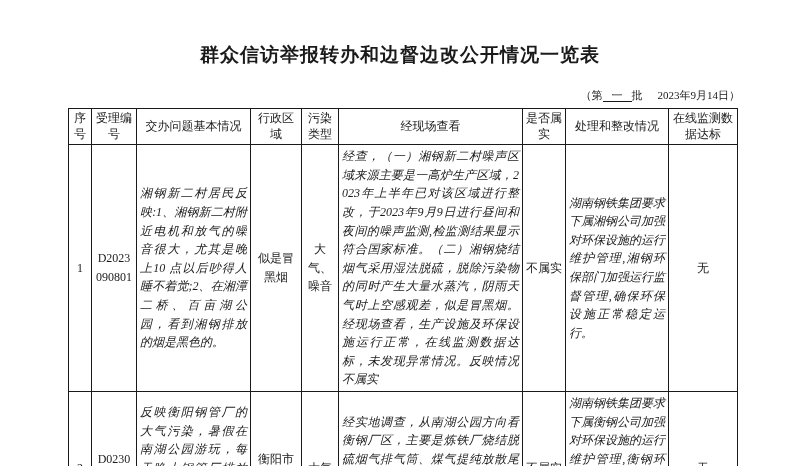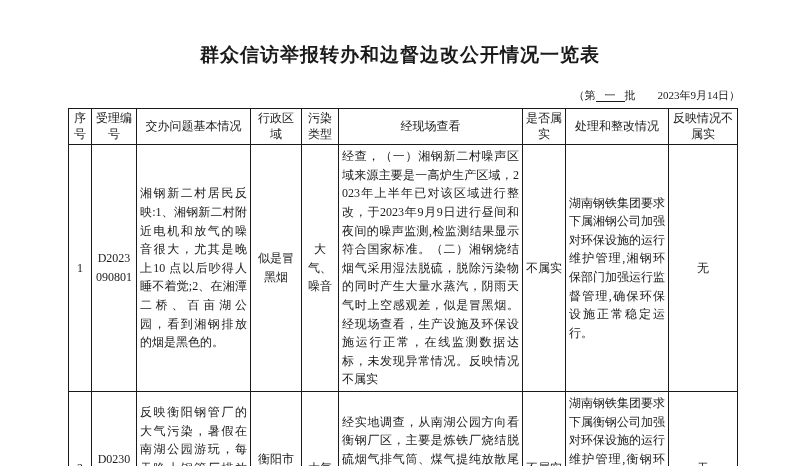--- a/index.html
+++ b/index.html
@@ -32,21 +32,21 @@
     right: 60px;
     font-size: 11px;
     white-space: nowrap;
   }
   .batch-line .underlined {
     display: inline-block;
     border-bottom: 1px solid #1a1a1a;
     padding: 0 9px;
     line-height: 1.1;
   }
-  .batch-line .date-part { margin-left: 22px; }
+  .batch-line .date-part { margin-left: 15px; }
   table.main-table {
     position: absolute;
     left: 68px;
     top: 108px;
     width: 669px;
     border-collapse: collapse;
     table-layout: fixed;
     font-size: 12px;
   }
   table.main-table th, table.main-table td {
@@ -60,20 +60,21 @@
     font-weight: normal;
     text-align: center;
     height: 36px;
     line-height: 1.3;
   }
   td.center { text-align: center; }
   td.just {
     text-align: justify;
     text-justify: inter-ideograph;
     word-break: break-all;
+    font-style: italic;
   }
   tr.row-1 { height: 161px; }
   tr.row-2 { height: 106px; }
   .caseno { word-break: break-all; }
 </style>
 </head>
 <body>
 
 <div class="page">
 
@@ -98,21 +99,21 @@
     <thead>
       <tr>
         <th>序号</th>
         <th>受理编号</th>
         <th>交办问题基本情况</th>
         <th>行政区域</th>
         <th>污染类型</th>
         <th>经现场查看</th>
         <th>是否属实</th>
         <th>处理和整改情况</th>
-        <th>反映情况不属实</th>
+        <th>在线监测数据达标</th>
       </tr>
     </thead>
     <tbody>
       <tr class="row-1">
         <td class="center">1</td>
         <td class="center caseno">D2023090801</td>
         <td class="just">湘钢新二村居民反映:1、湘钢新二村附近电机和放气的噪音很大，尤其是晚上10 点以后吵得人睡不着觉;2、在湘潭二桥、百亩湖公园，看到湘钢排放的烟是黑色的。</td>
         <td class="center">似是冒黑烟</td>
         <td class="center">大气、噪音</td>
         <td class="just">经查，（一）湘钢新二村噪声区域来源主要是一高炉生产区域，2023年上半年已对该区域进行整改，于2023年9月9日进行昼间和夜间的噪声监测,检监测结果显示符合国家标准。（二）湘钢烧结烟气采用湿法脱硫，脱除污染物的同时产生大量水蒸汽，阴雨天气时上空感观差，似是冒黑烟。经现场查看，生产设施及环保设施运行正常，在线监测数据达标，未发现异常情况。反映情况不属实</td>

